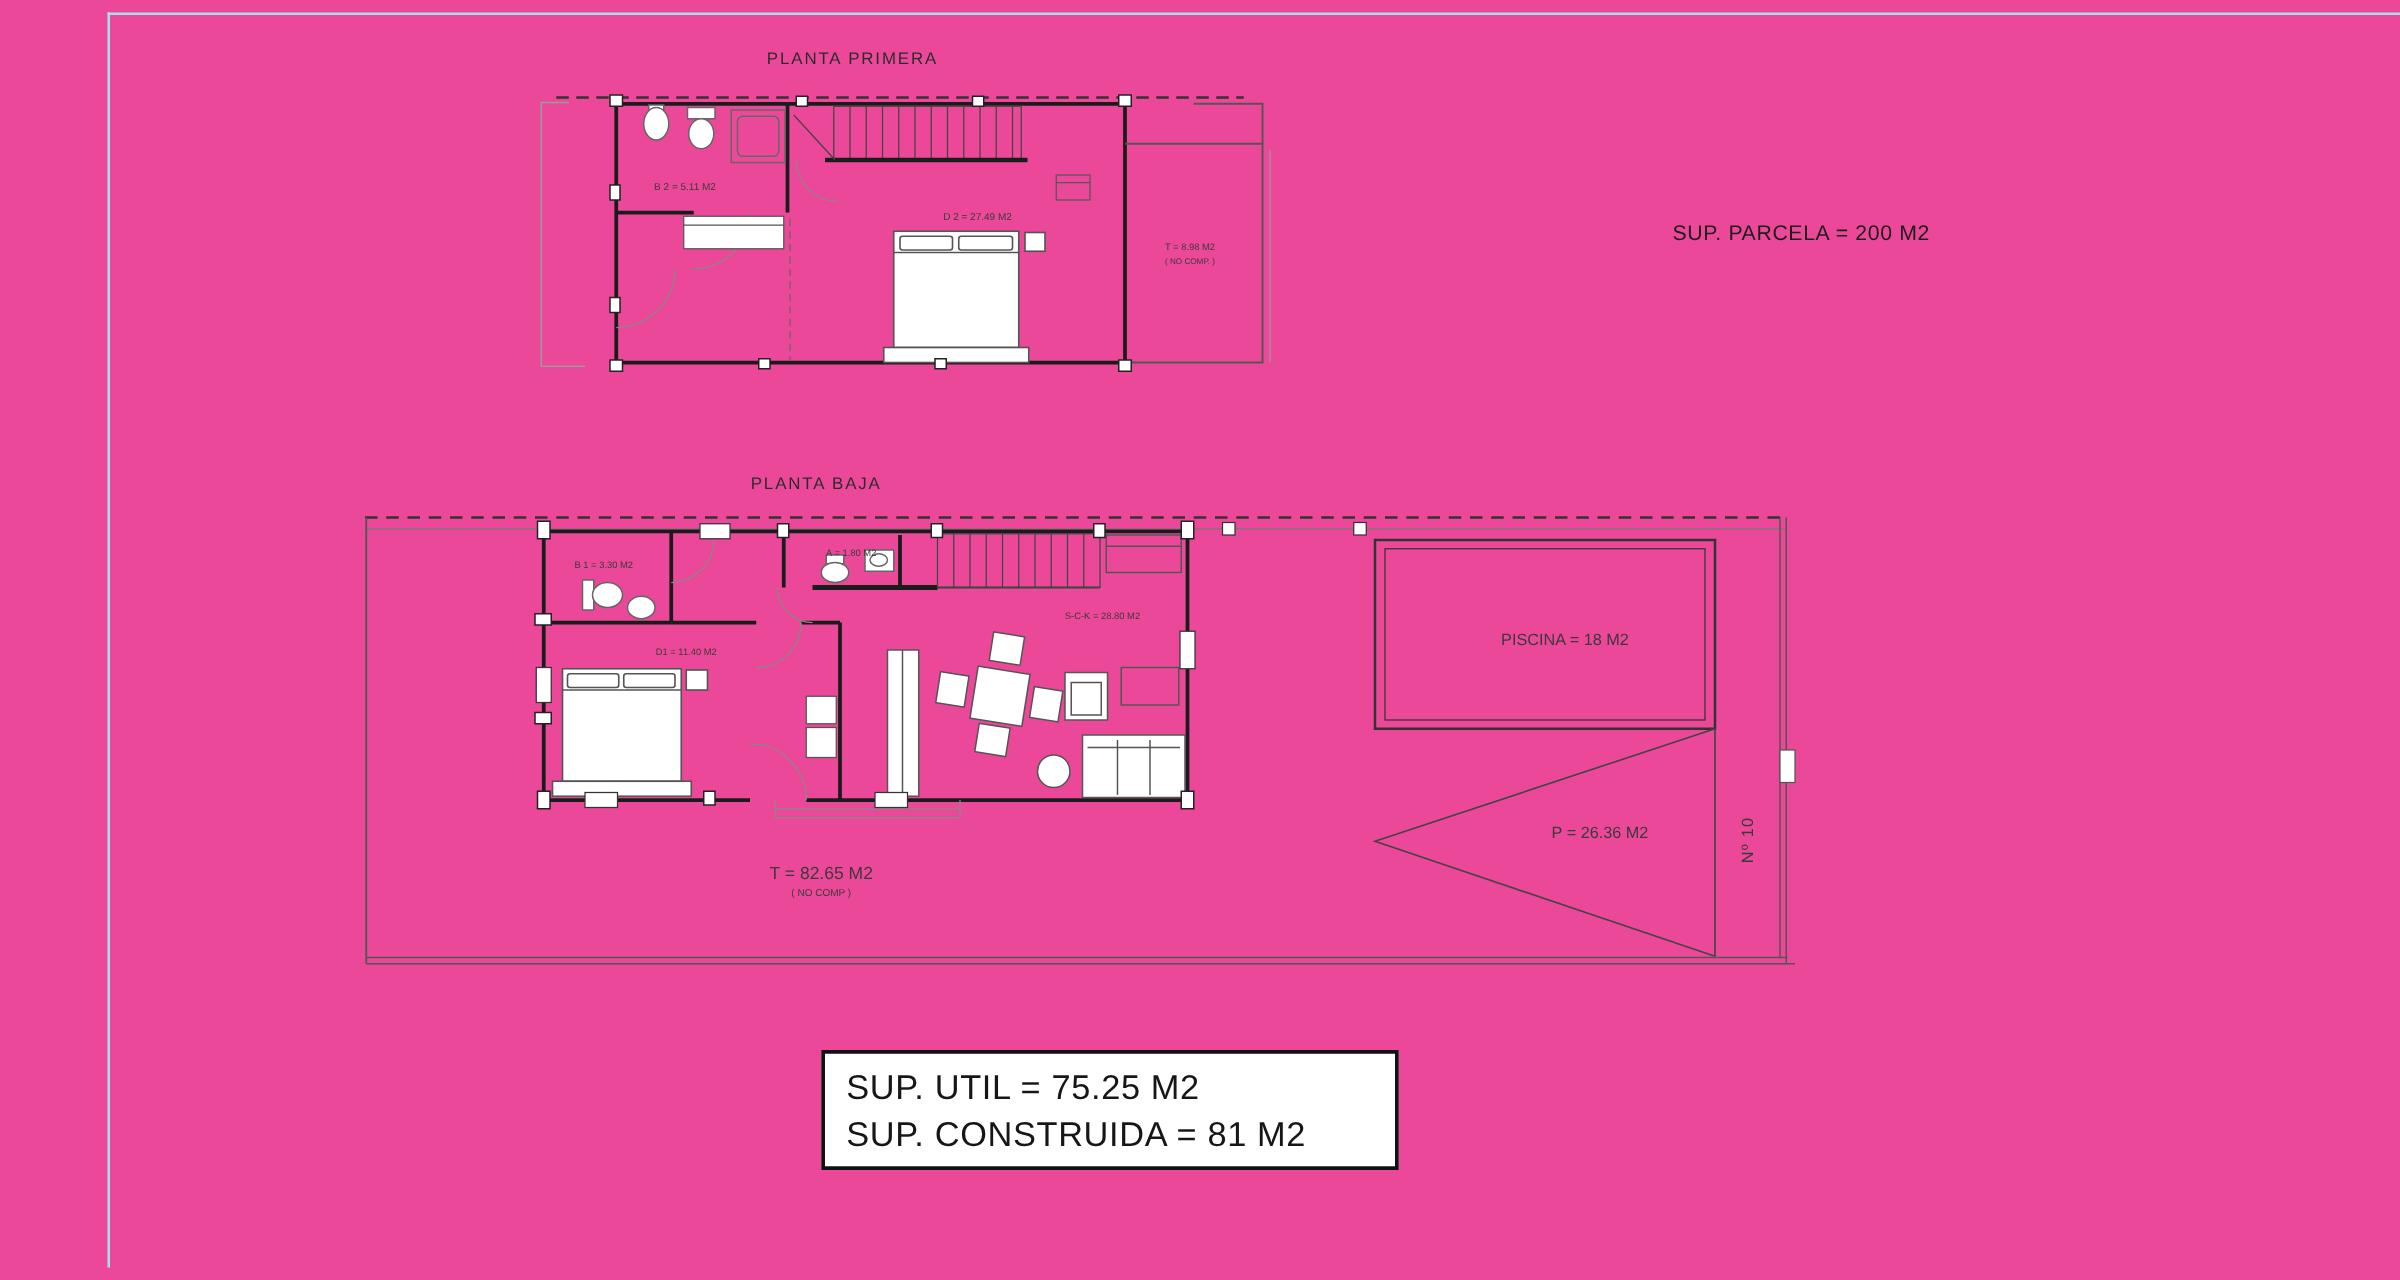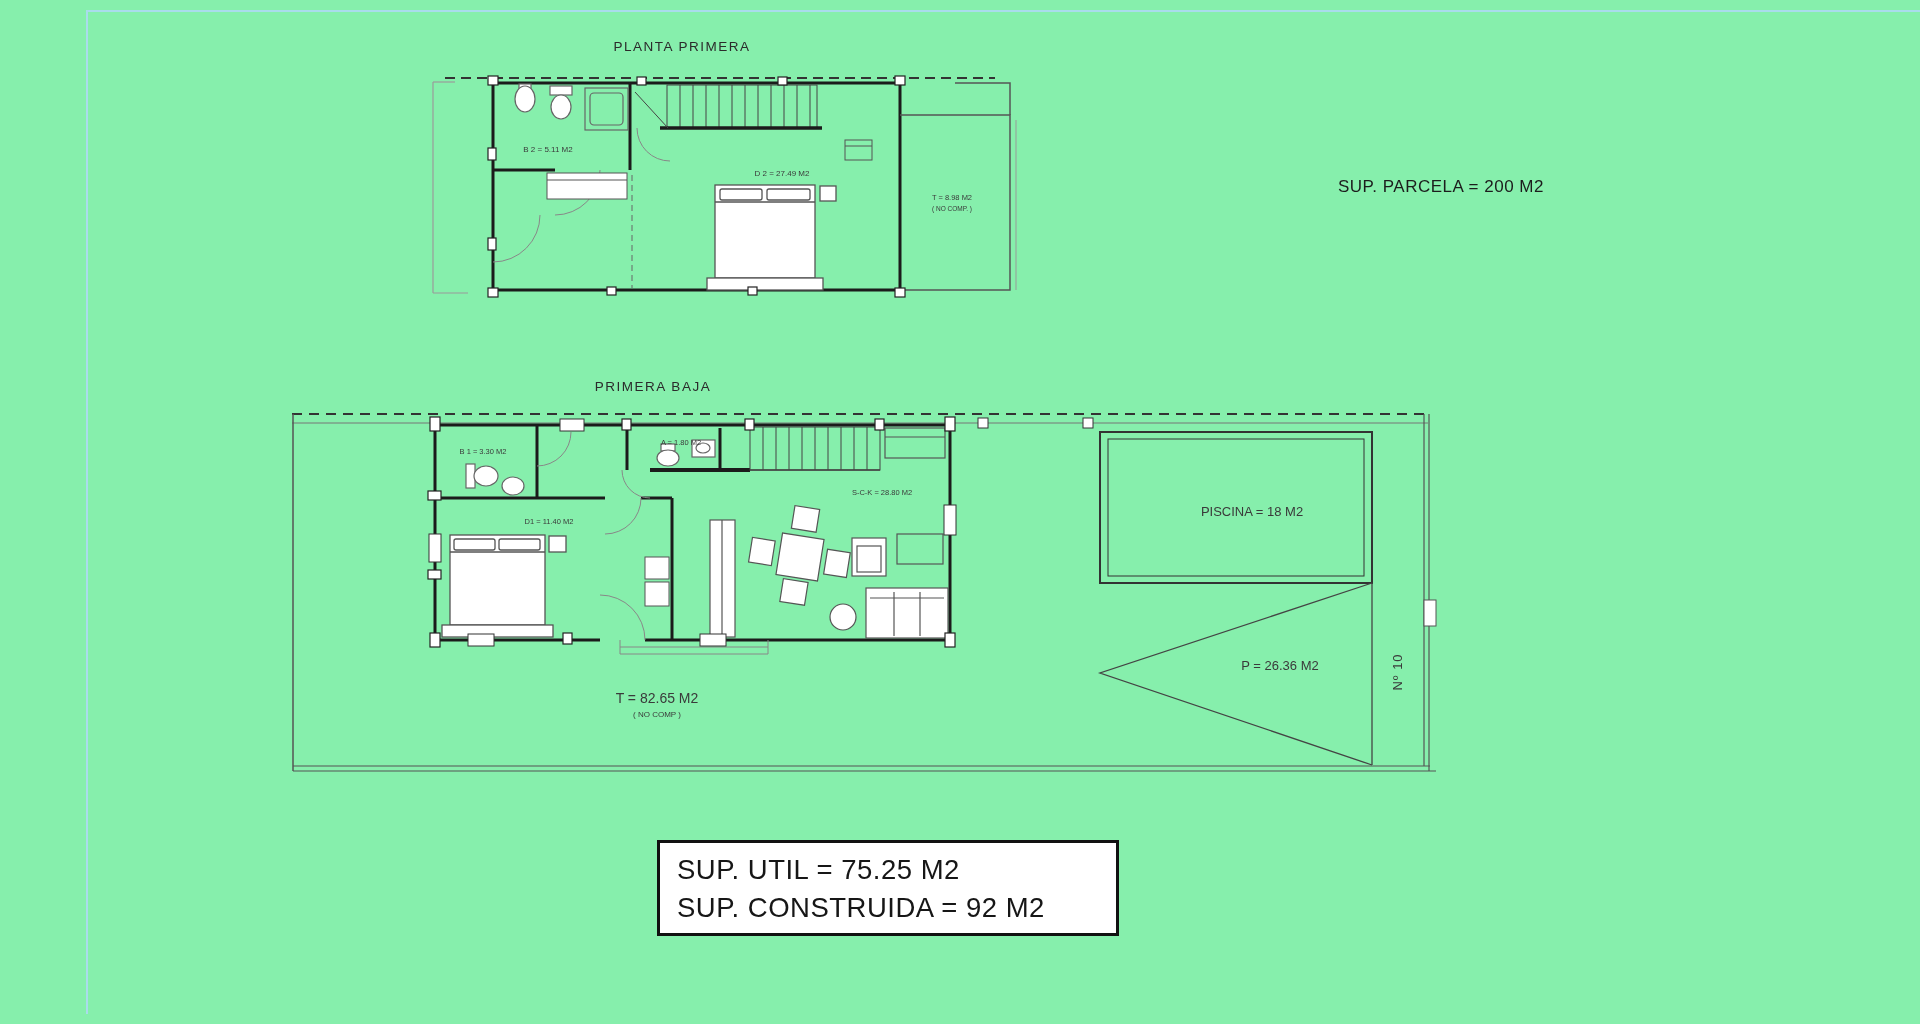--- a/index.html
+++ b/index.html
@@ -1,17 +1,17 @@
 <!DOCTYPE html>
 <html><head>
 <meta charset="utf-8">
 <style>
   html,body{margin:0;padding:0;background:#e8e8e8;}
   .canvas{
-    position:relative;width:1920px;height:1024px;background:#86efac;
+    position:relative;width:1920px;height:1024px;background:#ec4899;
     font-family:"Liberation Sans", sans-serif;overflow:hidden;color:#222;
   }
   .guide-v{position:absolute;left:86px;top:10px;width:2px;height:1004px;background:#a9dcec;}
   .guide-h{position:absolute;left:86px;top:10px;width:1834px;height:2px;background:#a9dcec;}
   .plan-title{
     position:absolute;text-align:center;font-size:13.5px;letter-spacing:1.5px;
     color:#2b2b2b;white-space:nowrap;
   }
   .title-p1{left:557px;top:39px;width:250px;}
   .title-pb{left:553px;top:379px;width:200px;}
@@ -130,21 +130,21 @@
     </g>
 
     <text x="548" y="152" font-size="8" text-anchor="middle">B 2 = 5.11 M2</text>
     <text x="782" y="176" font-size="8" text-anchor="middle">D 2 = 27.49 M2</text>
     <text x="952" y="200" font-size="7.5" text-anchor="middle">T = 8.98 M2</text>
     <text x="952" y="211" font-size="6.5" text-anchor="middle">( NO COMP. )</text>
   </svg>
 
   <div class="parcela-label">SUP. PARCELA = 200 M2</div>
 
-  <div class="plan-title title-pb">PRIMERA BAJA</div>
+  <div class="plan-title title-pb">PLANTA BAJA</div>
 
   <svg style="left:290px;top:400px;" width="1150" height="380" viewBox="290 400 1150 380">
 
     <line x1="292" y1="414" x2="1428" y2="414" stroke="#333" stroke-width="2" stroke-dasharray="10 7"></line>
     <g stroke="#555" fill="none">
       <line x1="292" y1="423" x2="1428" y2="423" stroke="#777" stroke-width="1"></line>
       <line x1="293" y1="414" x2="293" y2="771" stroke-width="1.5"></line>
       <line x1="293" y1="766" x2="1430" y2="766" stroke-width="1.2"></line>
       <line x1="293" y1="771" x2="1436" y2="771" stroke-width="1.2"></line>
       <line x1="1424" y1="414" x2="1424" y2="766" stroke-width="1.2"></line>
@@ -292,16 +292,16 @@
     <text x="882" y="495" font-size="7.5" text-anchor="middle">S-C-K = 28.80 M2</text>
     <text x="657" y="703" font-size="14" text-anchor="middle" fill="#2e2e2e">T = 82.65 M2</text>
     <text x="657" y="717" font-size="8" text-anchor="middle">( NO COMP )</text>
     <text x="1252" y="516" font-size="13" text-anchor="middle" fill="#2e2e2e">PISCINA = 18 M2</text>
     <text x="1280" y="670" font-size="13" text-anchor="middle" fill="#2e2e2e">P = 26.36 M2</text>
     <text x="1402" y="672" font-size="13" text-anchor="middle" letter-spacing="1" fill="#2e2e2e" transform="rotate(-90 1402 672)">Nº 10</text>
   </svg>
 
   <div class="summary-box">
     <div class="summary-line">SUP. UTIL = 75.25 M2</div>
-    <div class="summary-line">SUP. CONSTRUIDA = 92 M2</div>
+    <div class="summary-line">SUP. CONSTRUIDA = 81 M2</div>
   </div>
 
 </div>
 
 </body></html>

